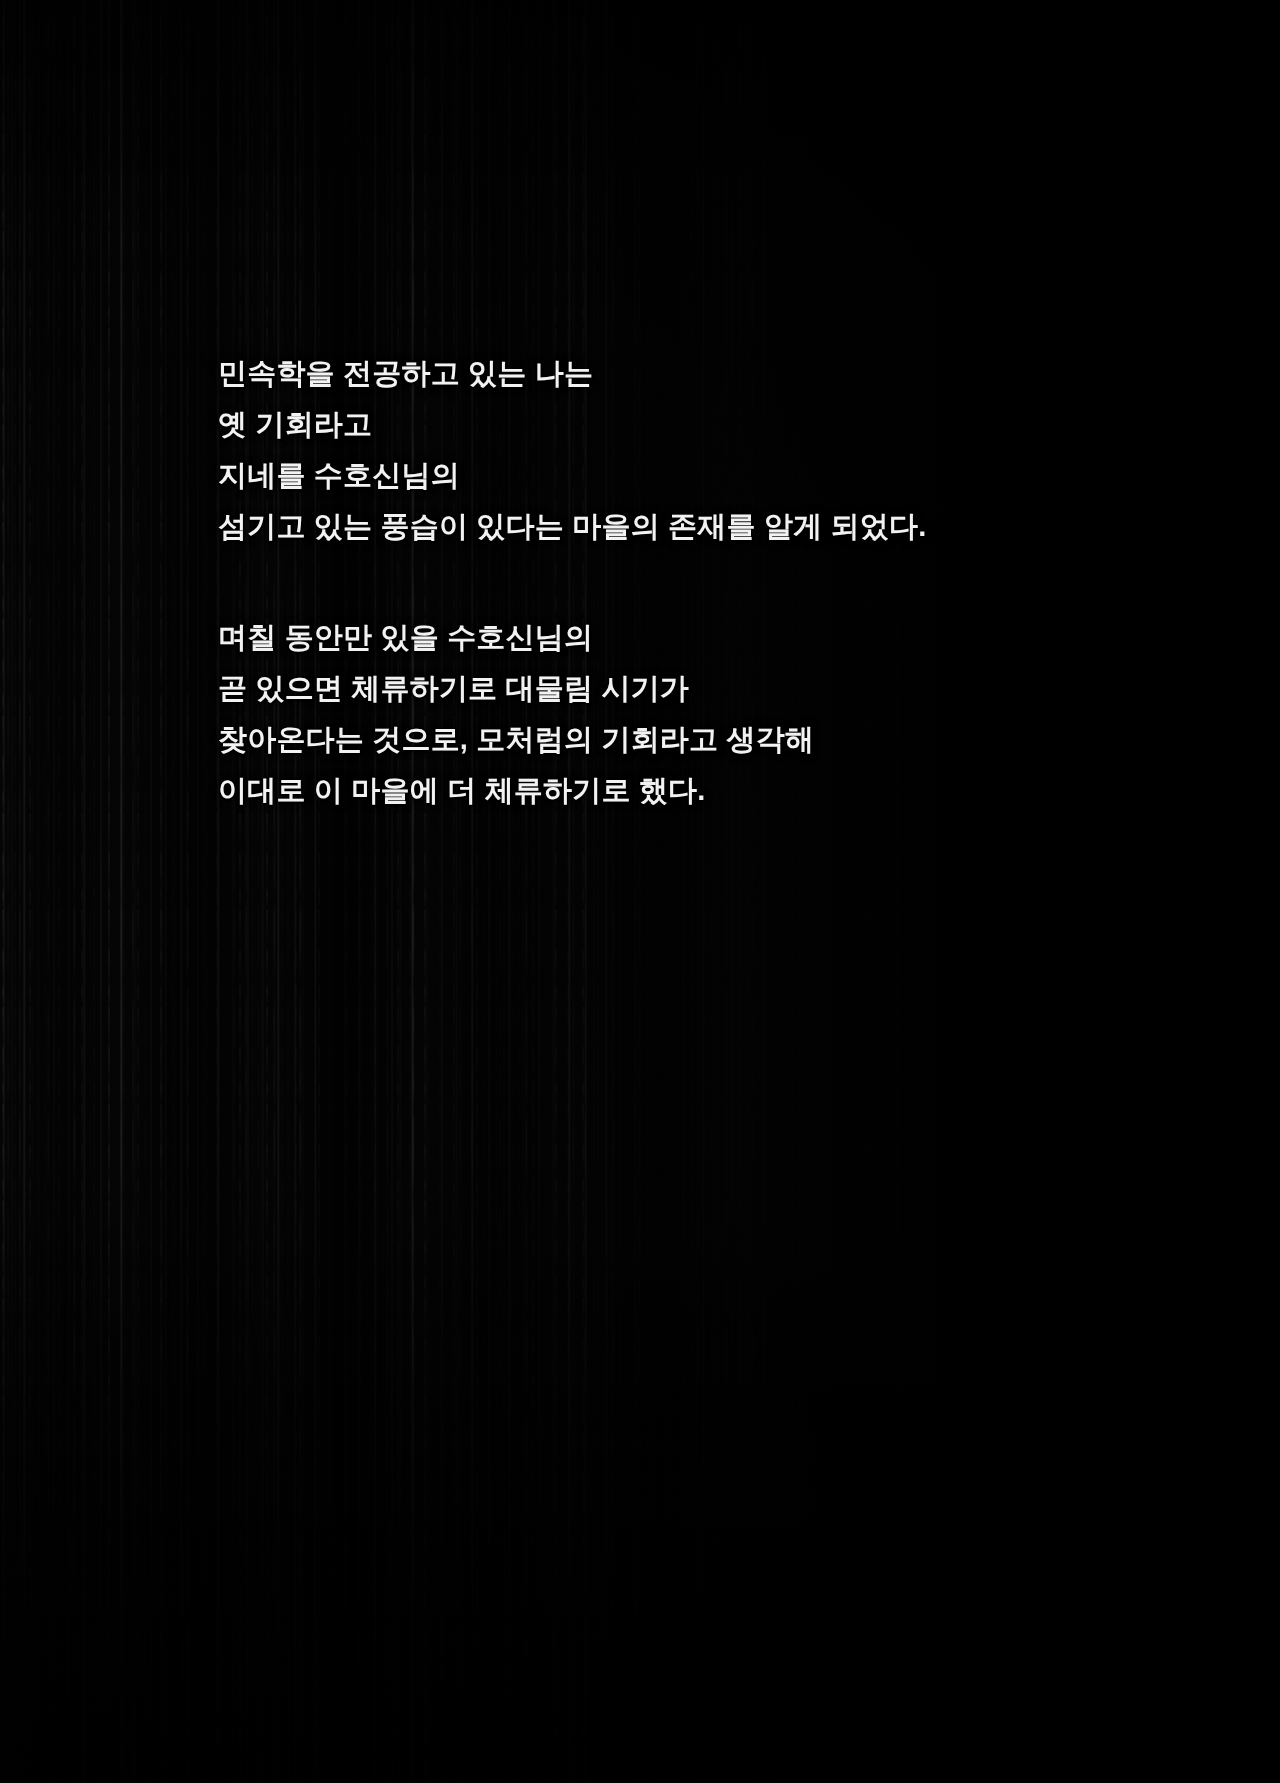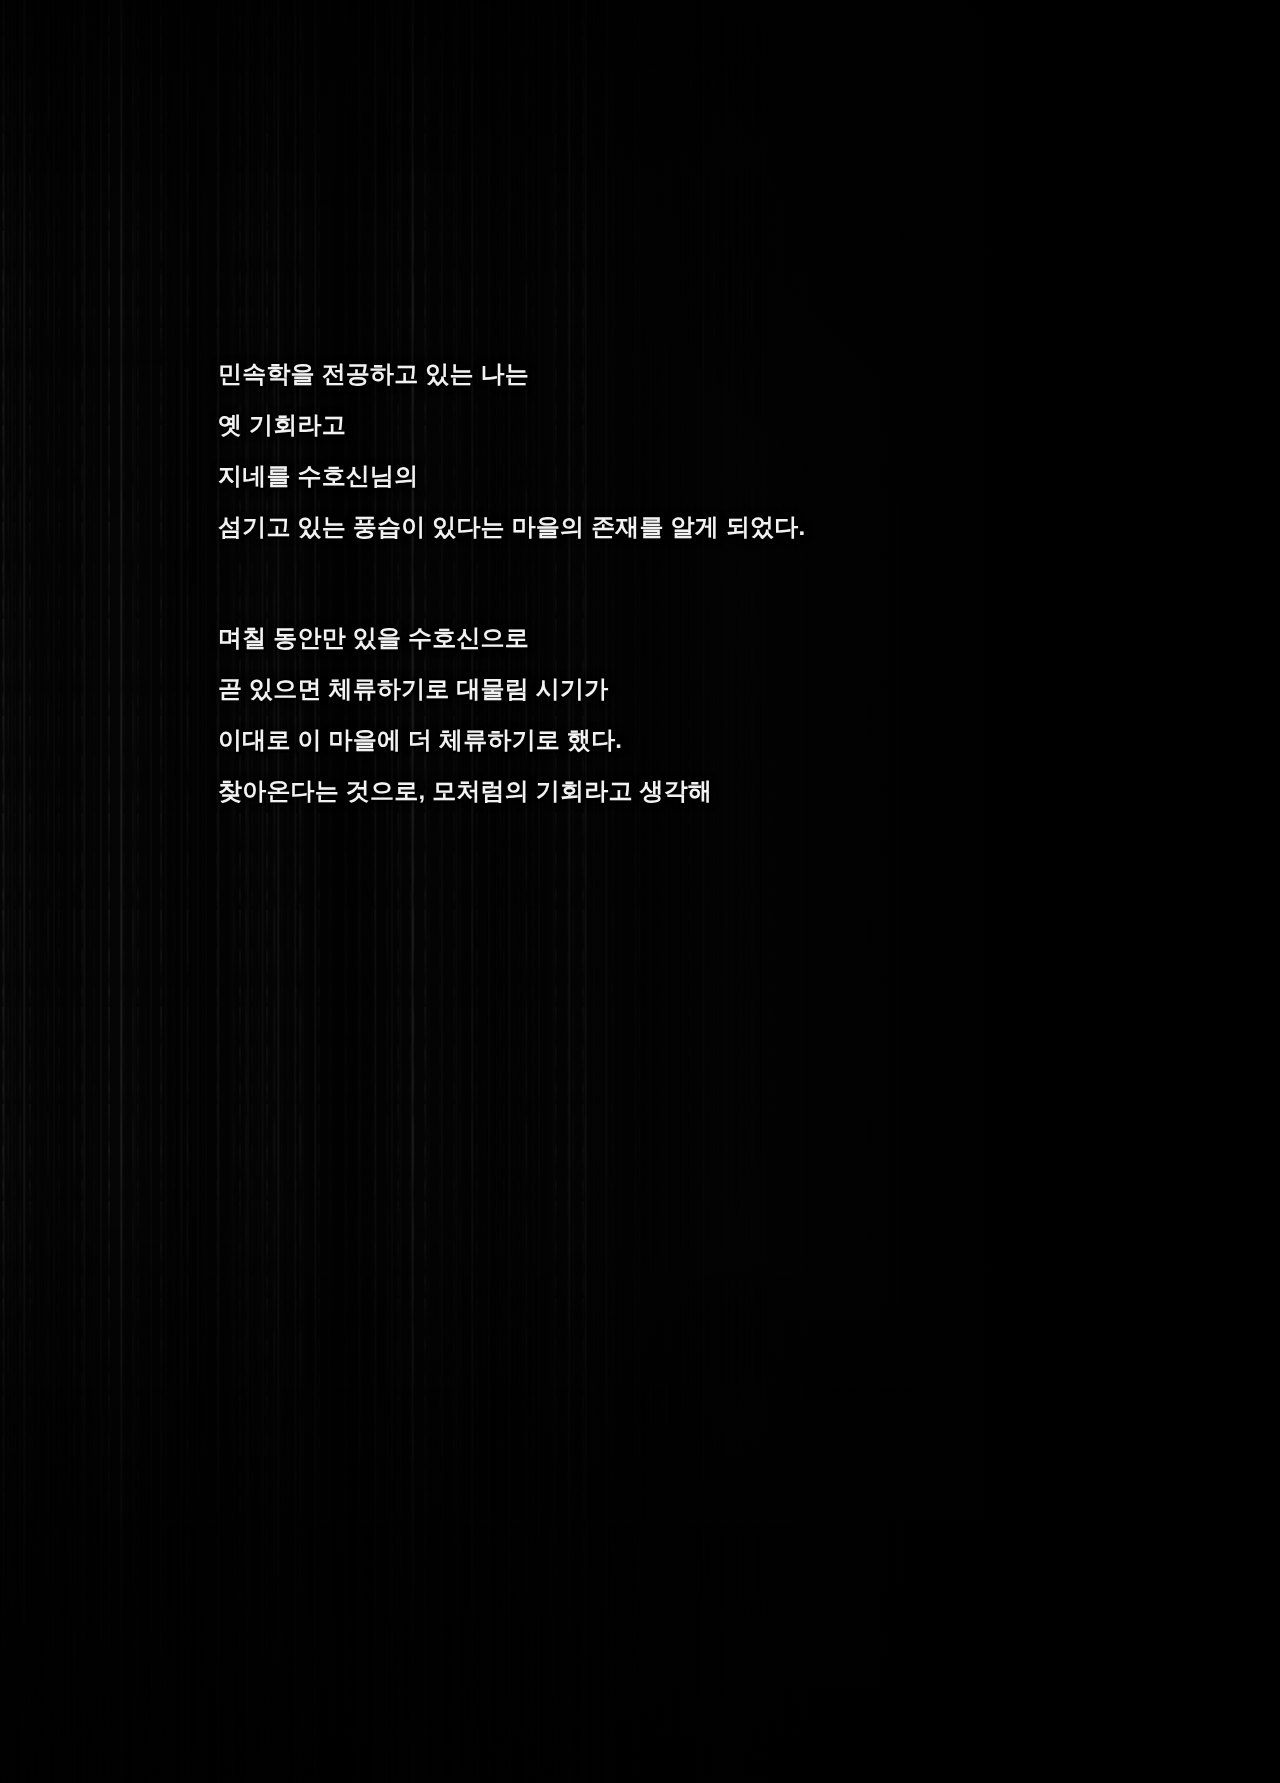--- a/index.html
+++ b/index.html
@@ -214,21 +214,21 @@
   }
 
   .para {
     margin: 0 0 60px 0;
   }
   .para:last-child { margin-bottom: 0; }
 
   .line {
     color: #f2f2f2;
     font-family: "Liberation Sans", "DejaVu Sans", sans-serif;
-    font-size: 24px;
+    font-size: 29px;
     font-weight: 700;
     line-height: 51px;
     letter-spacing: 0.2px;
     white-space: nowrap;
     text-shadow:
       0 0 3px rgba(0,0,0,0.95),
       0 0 8px rgba(0,0,0,0.85),
       1px 1px 2px rgba(0,0,0,0.9);
   }
 </style>
@@ -249,20 +249,20 @@
 
     <div class="para">
       <div class="line">민속학을 전공하고 있는 나는</div>
       <div class="line">옛 기회라고</div>
       <div class="line">지네를 수호신님의</div>
       <div class="line">섬기고 있는 풍습이 있다는 마을의 존재를 알게 되었다.</div>
     </div>
 
 
     <div class="para">
-      <div class="line">며칠 동안만 있을 수호신으로</div>
+      <div class="line">며칠 동안만 있을 수호신님의</div>
       <div class="line">곧 있으면 체류하기로 대물림 시기가</div>
+      <div class="line">찾아온다는 것으로, 모처럼의 기회라고 생각해</div>
       <div class="line">이대로 이 마을에 더 체류하기로 했다.</div>
-      <div class="line">찾아온다는 것으로, 모처럼의 기회라고 생각해</div>
     </div>
 
   </div>
 </div>
 
 </body></html>

